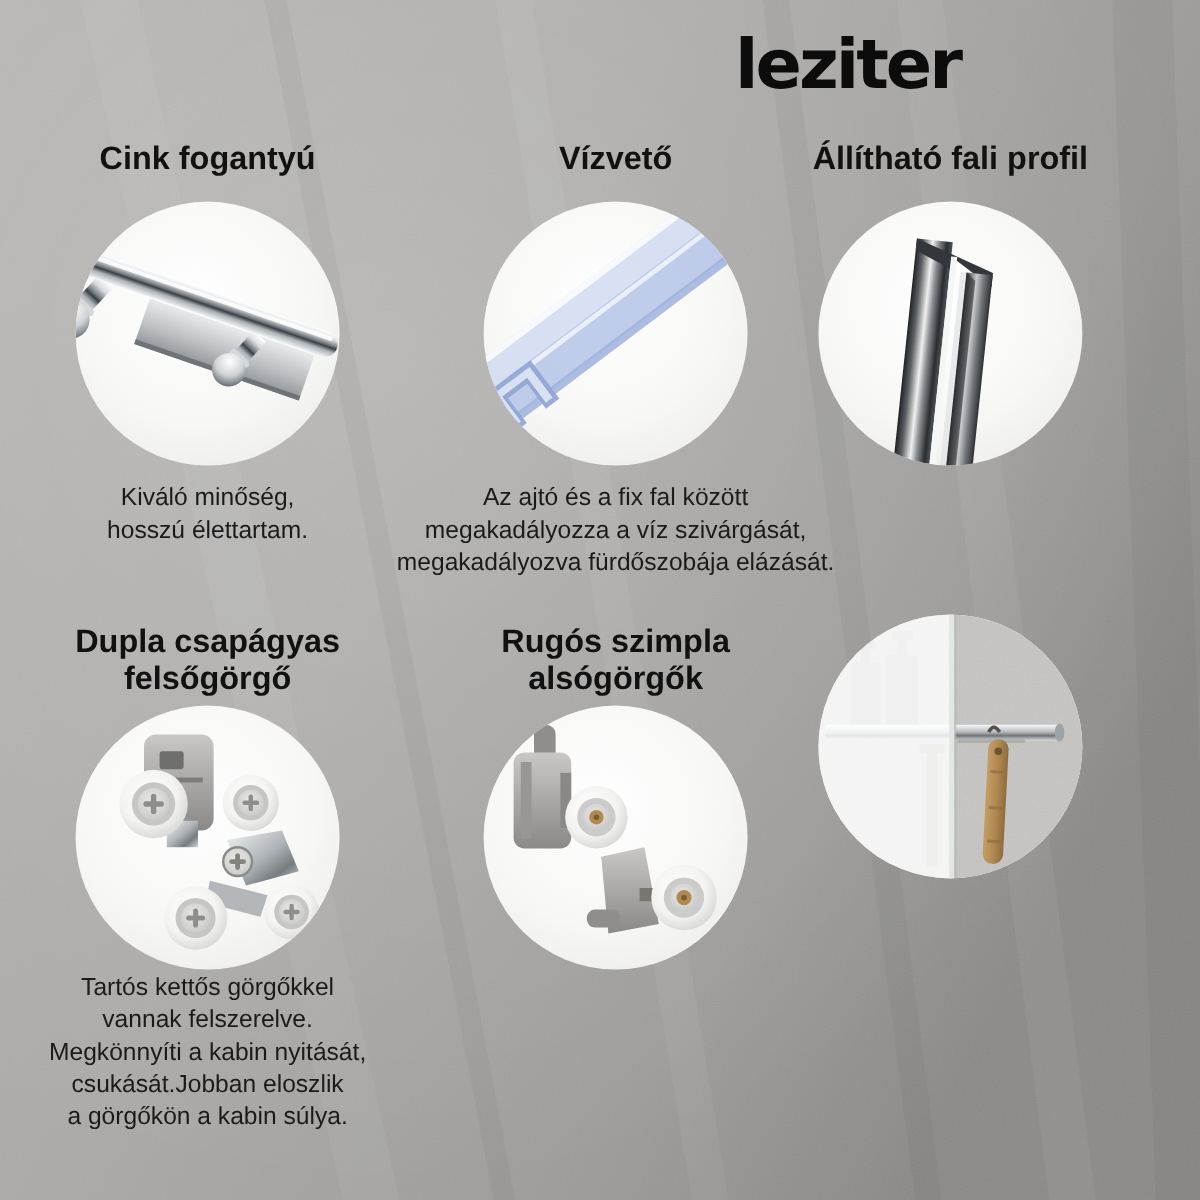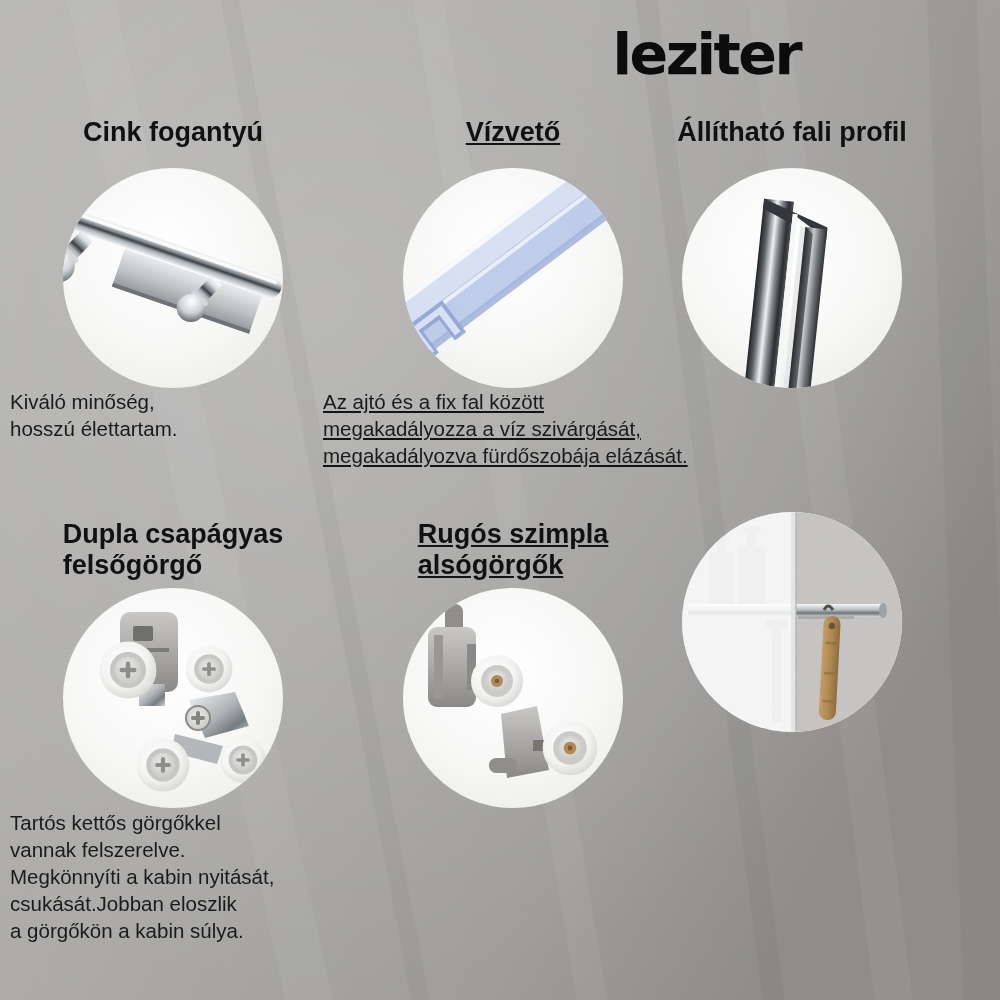--- a/index.html
+++ b/index.html
@@ -4,39 +4,39 @@
 <style>
   html,body{margin:0;padding:0;}
   body{width:1000px;height:1000px;overflow:hidden;position:relative;
        font-family:"Liberation Sans","DejaVu Sans",sans-serif;color:#141414;}
   .stage{position:absolute;inset:0;width:848px;height:1000px;}
   .bg{position:absolute;inset:0;z-index:0;}
   .logo{position:absolute;top:26px;right:48px;z-index:3;
         font-family:"DejaVu Sans","Liberation Sans",sans-serif;
         font-size:57px;font-weight:800;letter-spacing:-2.5px;color:#0c0c0c;
         line-height:1;}
-  .section{position:absolute;z-index:2;text-align:left;}
+  .section{position:absolute;z-index:2;text-align:center;}
   .col1{left:10px;width:326px;}
-  .col2{left:323px;width:380px;text-decoration:underline;}
+  .col2{left:323px;width:380px;}
   .col3{left:624px;width:336px;}
   .r1{top:100px;}
   .r2{top:505px;}
   .title{display:flex;align-items:flex-end;justify-content:center;
          font-weight:bold;font-size:27px;line-height:31px;color:#111;
          white-space:pre-line;}
   .r1 .title{height:48px;}
   .r2 .title{height:76px;}
   .circle{width:220px;height:220px;border-radius:50%;margin:0 auto;
           background:radial-gradient(circle at 45% 38%, #ffffff 0%, #f7f7f6 55%, #ededec 85%, #e6e6e5 100%);
           overflow:hidden;position:relative;}
   .r1 .circle{margin-top:20px;}
   .r2 .circle{margin-top:7px;}
   .circle svg{position:absolute;inset:0;display:block;}
   .desc{font-size:20.5px;line-height:27px;color:#1b1b1b;white-space:pre-line;}
-  .r1 .desc{}
+  .r1 .desc{margin-top:13px;}
   .r2 .desc{margin-top:1px;}
 </style>
 </head>
 <body>
 
 <div class="stage">
 
   <svg class="bg" width="1000" height="1000" viewBox="0 0 1000 1000">
     <defs>
       <linearGradient id="bgG" x1="0" y1="0" x2="1" y2="0.55">

